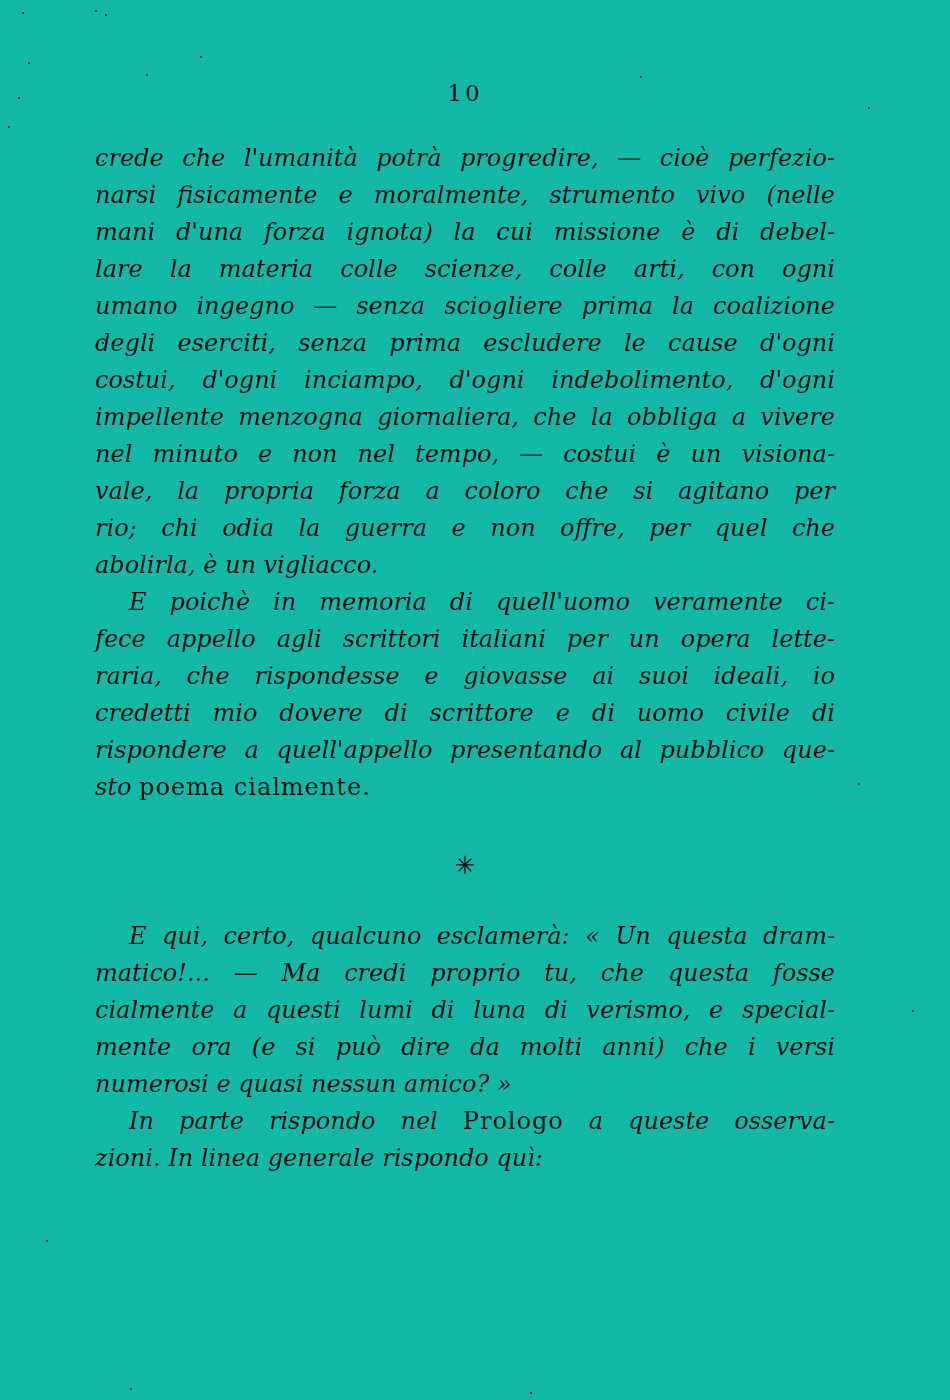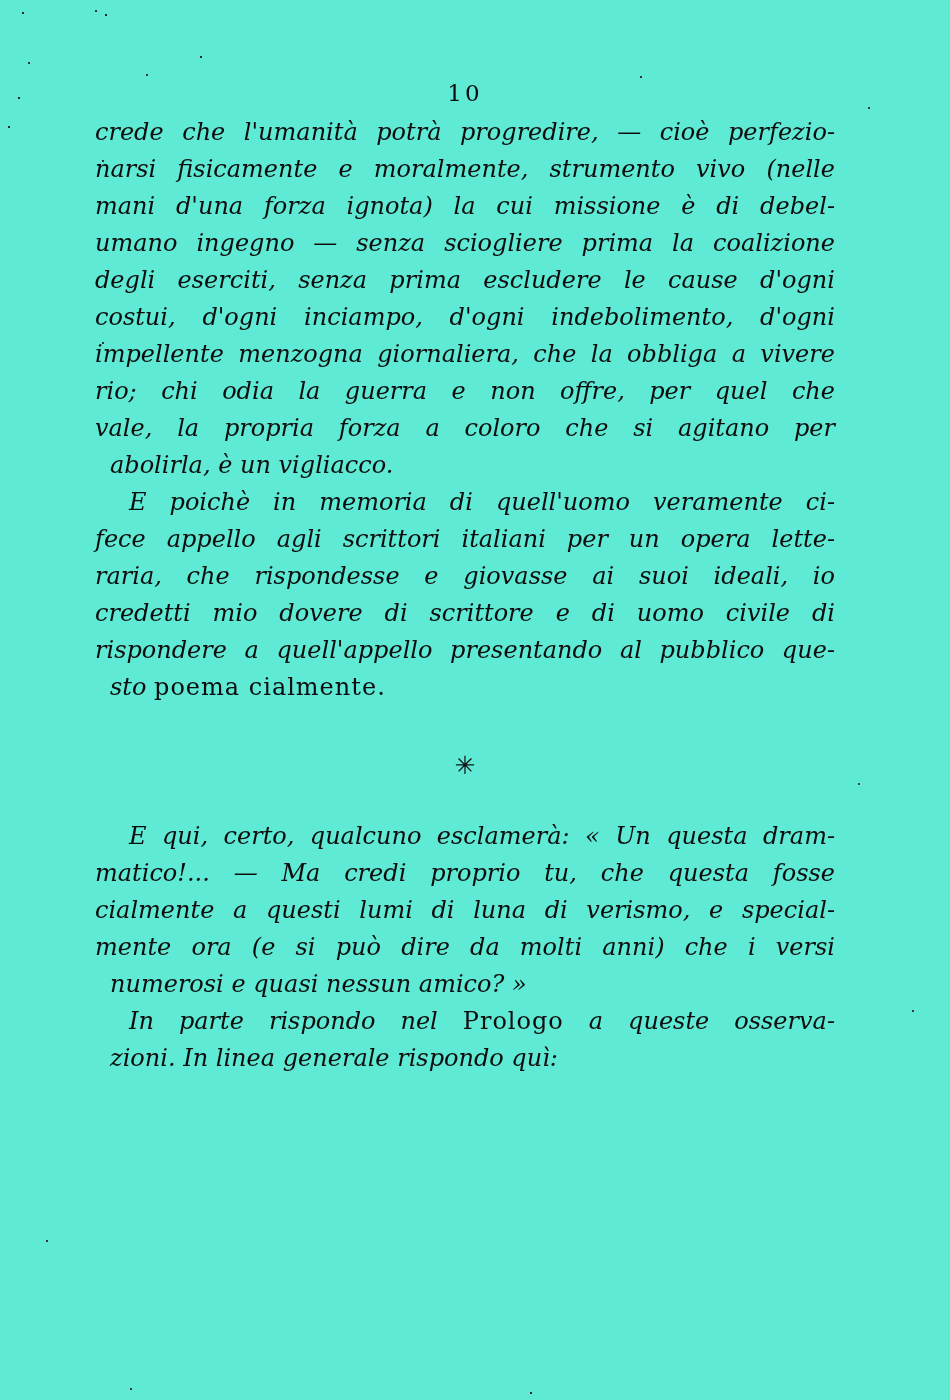--- a/index.html
+++ b/index.html
@@ -11,21 +11,21 @@
     width: 950px;
     height: 1400px;
     position: relative;
     overflow: hidden;
     font-family: "DejaVu Serif", serif;
     color: #0d0d0d;
   }
   .scan-page {
     position: absolute;
     inset: 0;
-    background: #5eead4;
+    background: #14b8a6;
   }
   
   .noise {
     position: absolute;
     top: 0; left: 0;
     width: 2px; height: 2px;
     background: transparent;
     box-shadow:
       22px 12px 0 #222, 95px 10px 0 #333, 105px 14px 0 #222,
       28px 62px 0 #333, 200px 56px 0 #2a2a2a, 146px 74px 0 #333,
@@ -39,39 +39,38 @@
     top: 80px;
     left: 95px;
     width: 740px;
     text-align: center;
     font-size: 23px;
     letter-spacing: 3px;
     font-style: normal;
   }
   .text-block {
     position: absolute;
-    top: 114px;
+    top: 140px;
     left: 95px;
     width: 740px;
   }
   .paragraph { margin: 0; }
   .line {
     height: 37px;
     line-height: 37px;
     font-size: 24px;
     font-style: italic;
     text-align: justify;
     text-align-last: justify;
     white-space: nowrap;
     overflow: visible;
   }
   .line.last {
     text-align: left;
     text-align-last: left;
-    margin-left: 15px;
   }
   .line.indent { padding-left: 34px; }
   .roman {
     font-style: normal;
     letter-spacing: 1px;
   }
   .ornament {
     height: 106px;
     margin-top: 6px;
     display: flex;
@@ -85,26 +84,28 @@
 <body>
 
 <div class="scan-page">
   <div class="noise"></div>
   <div class="page-number">10</div>
   <div class="text-block">
       <div class="paragraph">
         <div class="line"><span>crede che l'umanità potrà progredire, — cioè perfezio-</span></div>
         <div class="line"><span>narsi fisicamente e moralmente, strumento vivo (nelle</span></div>
         <div class="line"><span>mani d'una forza ignota) la cui missione è di debel-</span></div>
+        <div class="line"><span>lare la materia colle scienze, colle arti, con ogni</span></div>
         <div class="line"><span>umano ingegno — senza sciogliere prima la coalizione</span></div>
         <div class="line"><span>degli eserciti, senza prima escludere le cause d'ogni</span></div>
         <div class="line"><span>costui, d'ogni inciampo, d'ogni indebolimento, d'ogni</span></div>
         <div class="line"><span>impellente menzogna giornaliera, che la obbliga a vivere</span></div>
+        <div class="line"><span>nel minuto e non nel tempo, — costui è un visiona-</span></div>
+        <div class="line"><span>vale, la propria forza a coloro che si agitano per</span></div>
         <div class="line"><span>rio; chi odia la guerra e non offre, per quel che</span></div>
-        <div class="line"><span>vale, la propria forza a coloro che si agitano per</span></div>
         <div class="line last"><span>abolirla, è un vigliacco.</span></div>
       </div>
       <div class="paragraph">
         <div class="line indent"><span>E poichè in memoria di quell'uomo veramente ci-</span></div>
         <div class="line"><span>fece appello agli scrittori italiani per un opera lette-</span></div>
         <div class="line"><span>raria, che rispondesse e giovasse ai suoi ideali, io</span></div>
         <div class="line"><span>credetti mio dovere di scrittore e di uomo civile di</span></div>
         <div class="line"><span>rispondere a quell'appello presentando al pubblico que-</span></div>
         <div class="line last"><span>sto </span><span class="roman">poema cialmente.</span></div>
       </div>

